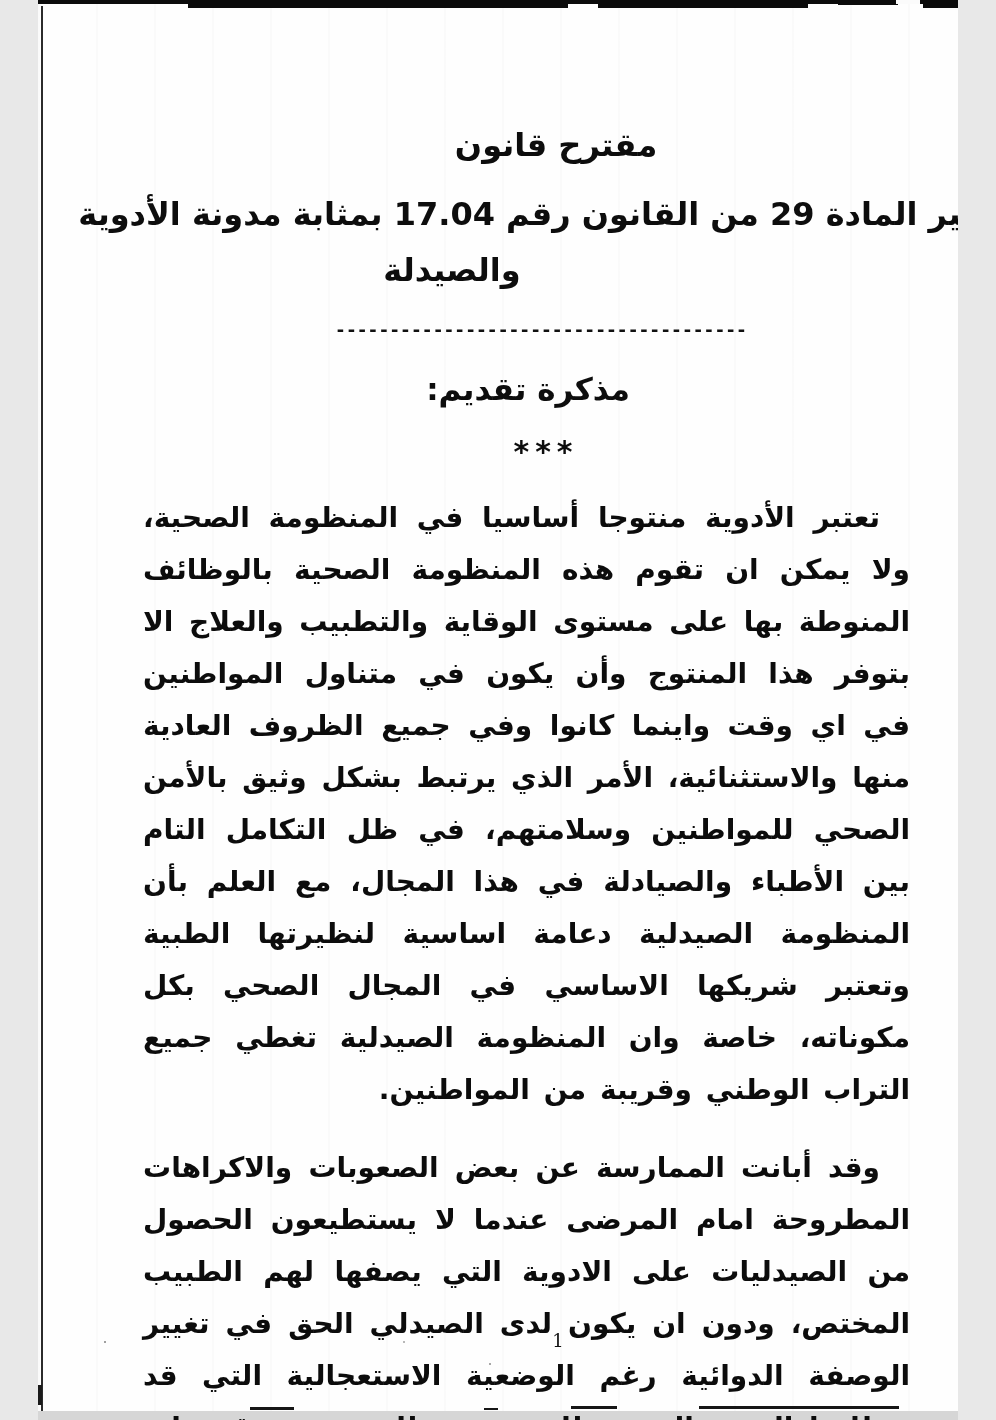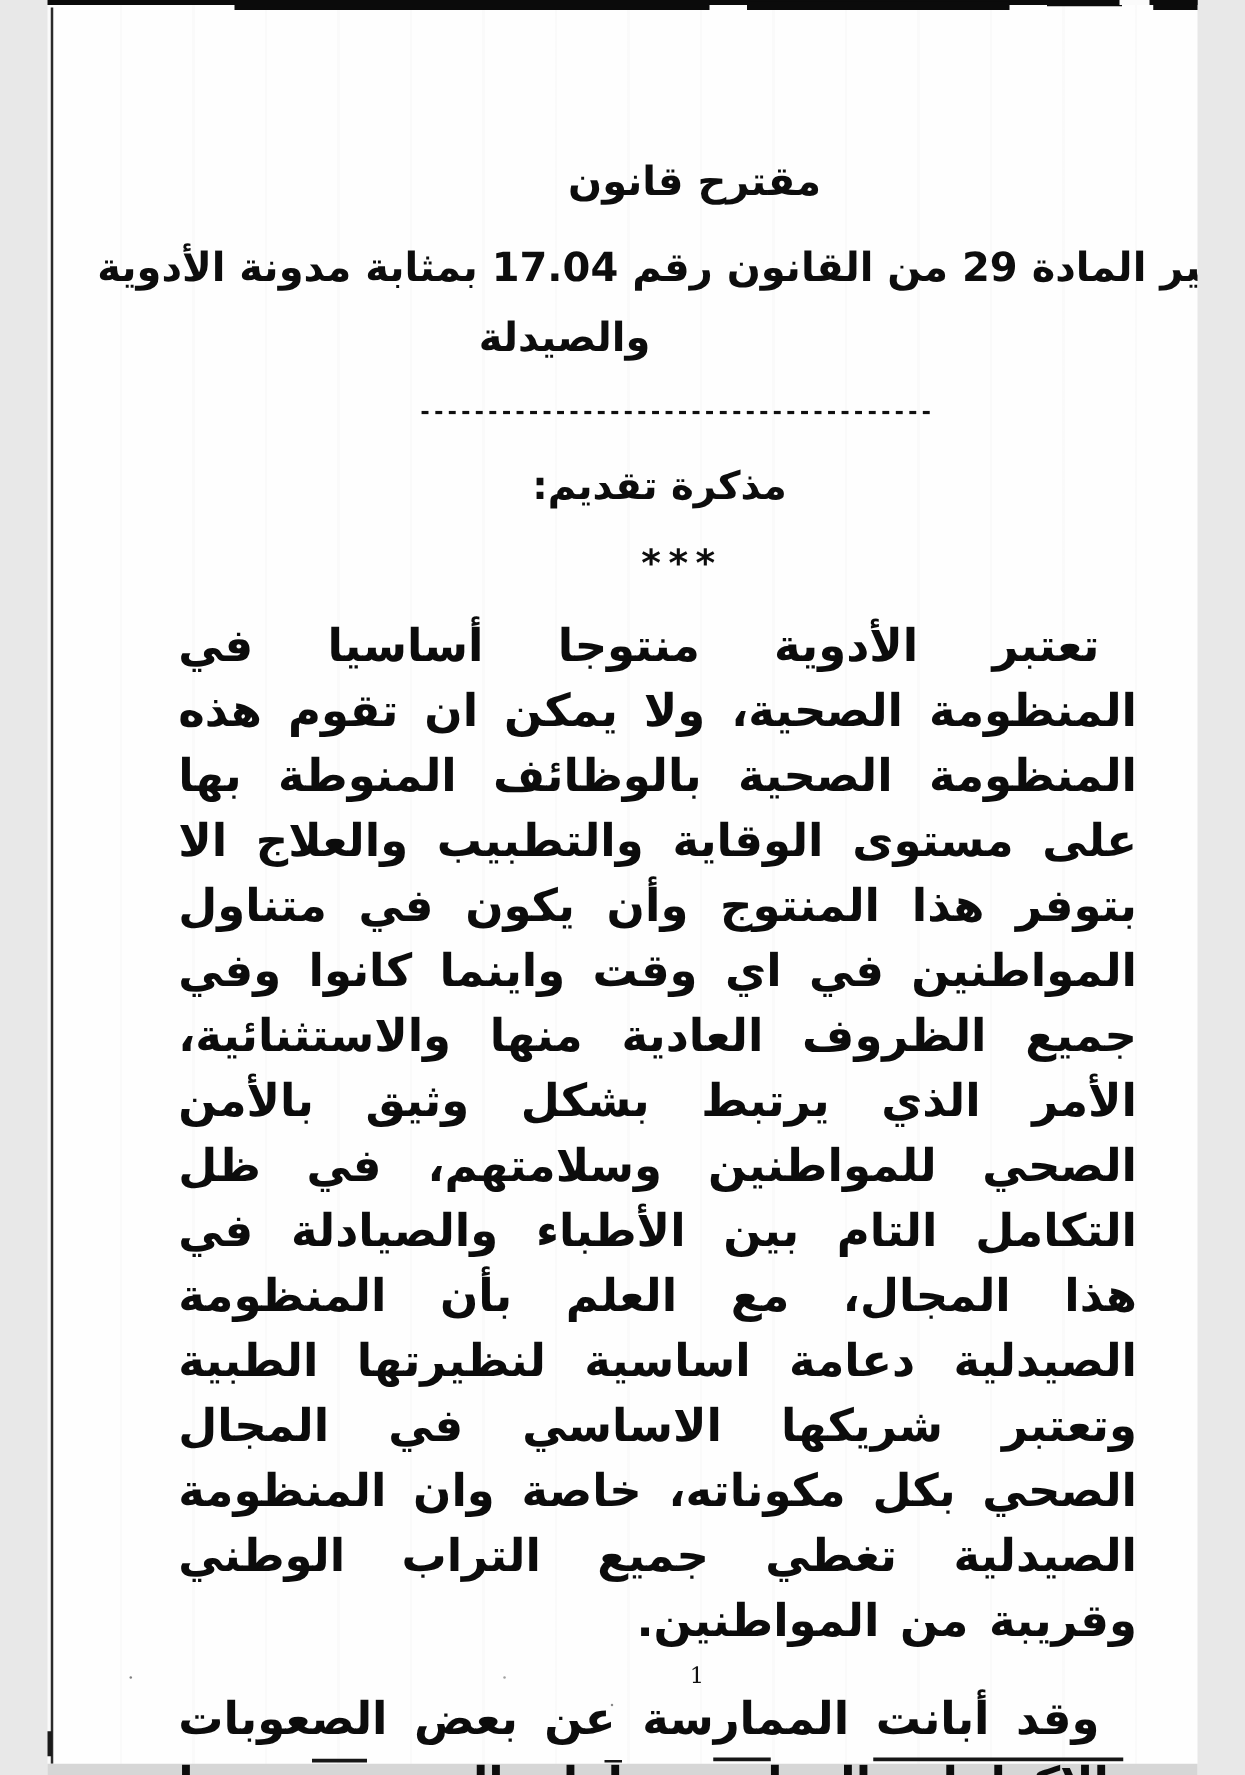--- a/index.html
+++ b/index.html
@@ -94,21 +94,21 @@
     transform: translateX(10px);
     text-align:center;
     font-size:30px; font-weight:bold; letter-spacing:6px;
   }
   .doc-body {
     position:absolute; top:492px; right:48px; left:105px;
     direction:rtl;
   }
   .doc-body p {
     margin:0 0 26px 0;
-    font-size:36px; font-weight:bold;
+    font-size:28px; font-weight:bold;
     line-height:52px;
     text-align:justify;
     text-justify:inter-word;
     word-spacing:4px;
     text-indent:30px;
     color:#0c0c0c;
   }
   .page-number {
     position:absolute; top:1330px; left:0; width:996px;
     transform: translateX(22px);

